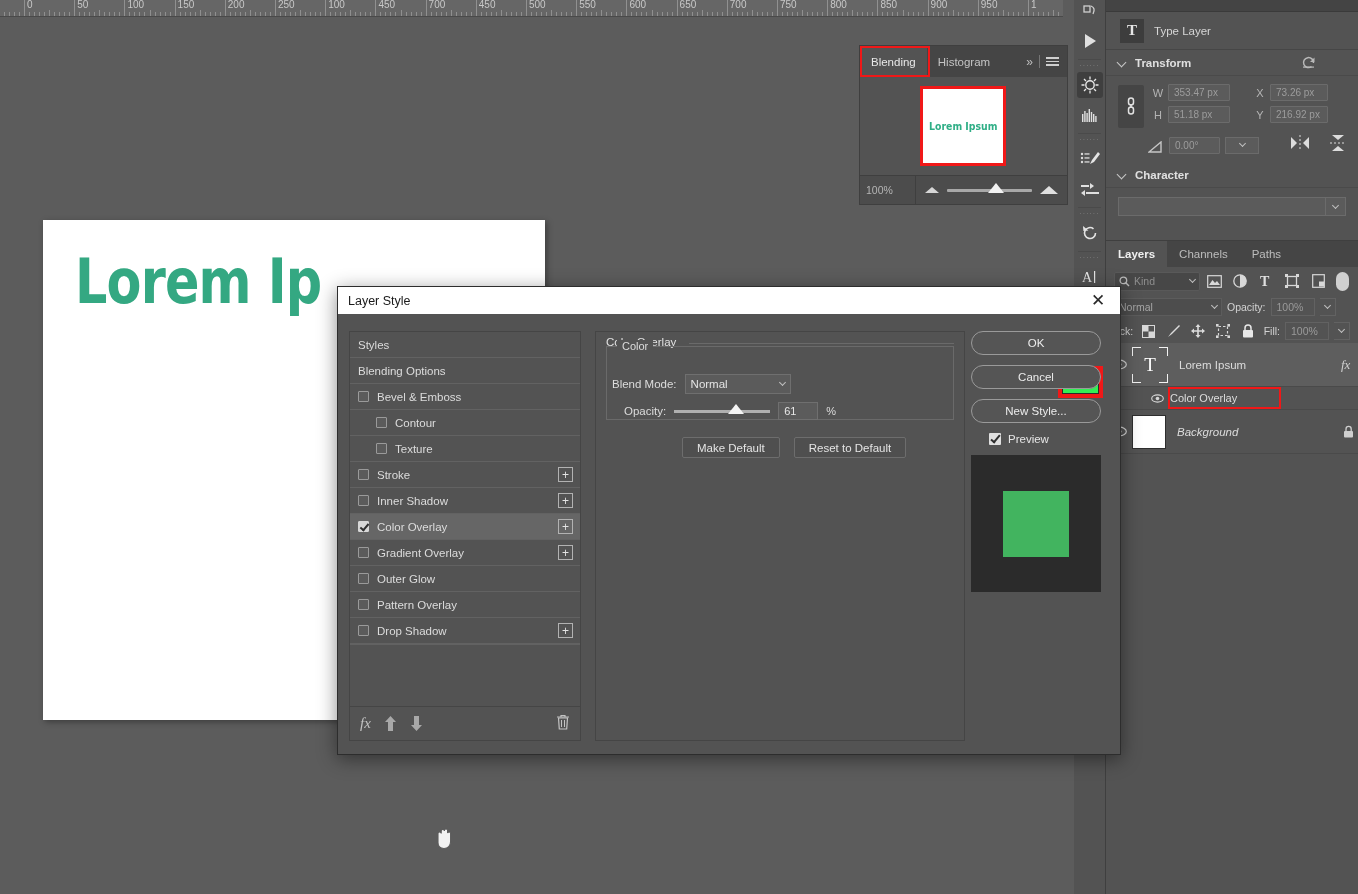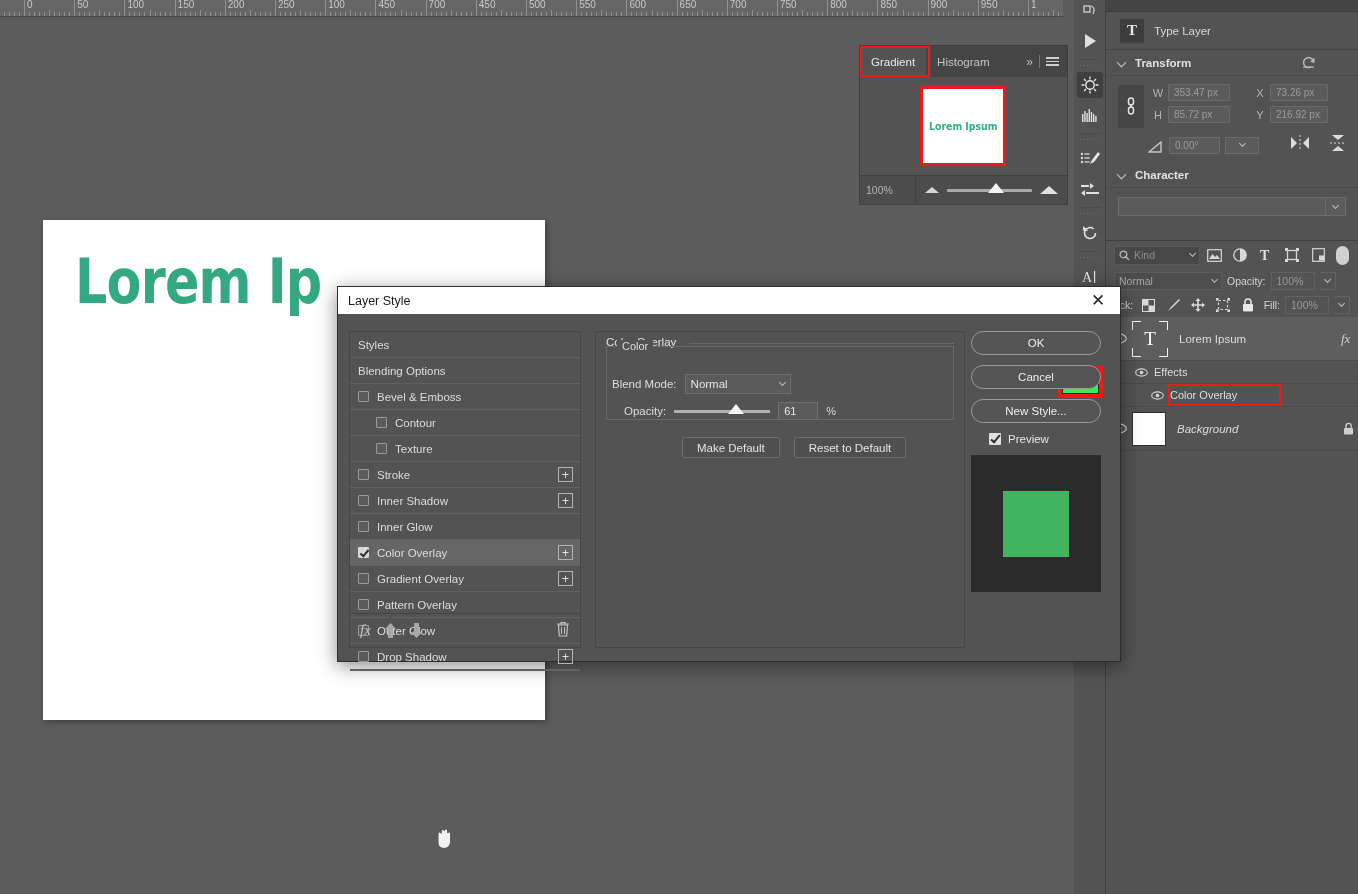--- a/index.html
+++ b/index.html
@@ -236,21 +236,21 @@
   #effects-row .eye-cell { margin-left: 22px; }
   #coloroverlay-row .eye-cell { margin-left: 38px; }
   #coloroverlay-highlight {
     position: absolute; left: 62px; top: 0px; width: 113px; height: 22px;
     border: 2.5px solid #f01818; pointer-events: none;
   }
   .bg-thumb { width: 34px; height: 34px; background: #ffffff; border: 1px solid #2e2e2e; }
 
   
   #layer-style-dialog {
-    position: absolute; left: 337px; top: 286px; width: 784px; height: 376px;
+    position: absolute; left: 337px; top: 286px; width: 784px; height: 469px;
     background: #535353; box-shadow: 0 4px 18px rgba(0,0,0,0.45);
     border: 1px solid #2d2d2d;
   }
   #ls-titlebar {
     height: 27px; background: #ffffff; display: flex; align-items: center;
     padding: 0 10px;
   }
   #ls-title { flex: 1; font-size: 12.5px; color: #1a1a1a; }
   #ls-close { width: 24px; height: 24px; display:flex; align-items:center; justify-content:center; font-size:17px; color:#2a2a2a; }
 
@@ -594,21 +594,21 @@
 <div id="workspace">
   <div id="document-canvas"></div>
   <div id="canvas-text">Lorem Ip</div>
   <svg id="hand-cursor" viewBox="0 0 24 26">
     <path d="M6 16 V8.5 a1.6 1.6 0 0 1 3.2 0 V6 a1.6 1.6 0 0 1 3.2 0 V5.5 a1.6 1.6 0 0 1 3.2 0 V8 a1.6 1.6 0 0 1 3 0 v8.5 c0 4-2.6 7-6.6 7 -4.2 0-6-2.4-6-6 z" fill="#f2f2f2" stroke="#5c5c5c" stroke-width="1.1"></path>
   </svg>
 </div>
 
 <div id="navigator-panel">
   <div id="nav-tabbar">
-    <div class="nav-tab active">Gradient</div>
+    <div class="nav-tab active">Blending</div>
     <div class="nav-tab">Histogram</div>
     <div id="nav-tab-right">
       <span class="chev-double">»</span>
       <span class="vsep"></span>
       <span class="hamburger">
           <i></i>
           <i></i>
           <i></i>
         </span>
     </div>
@@ -746,21 +746,21 @@
       <div class="tf-grid">
         <div class="tf-line">
           <span class="tf-lab">W</span>
           <span class="tf-input wide">353.47 px</span>
           <span class="tf-spacer"></span>
           <span class="tf-lab">X</span>
           <span class="tf-input">73.26 px</span>
         </div>
         <div class="tf-line">
           <span class="tf-lab">H</span>
-          <span class="tf-input wide">85.72 px</span>
+          <span class="tf-input wide">51.18 px</span>
           <span class="tf-spacer"></span>
           <span class="tf-lab">Y</span>
           <span class="tf-input">216.92 px</span>
         </div>
       </div>
     </div>
     <div id="angle-row">
       <span id="angle-icon">
         <svg width="16" height="12" viewBox="0 0 16 12">
             <path d="M1 11 L13 11 L13 1 Z" fill="none" stroke="#c6c6c6" stroke-width="1.4"></path>
@@ -796,20 +796,25 @@
   <div id="character-body">
     <div id="char-font-field">
       <span id="char-font-input"></span>
       <span id="char-font-arrow">
           <i class="mini-chev"></i>
         </span>
     </div>
   </div>
 
   <div id="layers-panel">
+    <div id="layers-tabbar">
+      <div class="lay-tab active">Layers</div>
+      <div class="lay-tab">Channels</div>
+      <div class="lay-tab">Paths</div>
+    </div>
 
     <div id="filter-row">
       <div id="kind-field">
         <svg width="11" height="11" viewBox="0 0 11 11">
             <circle cx="4.4" cy="4.4" r="3.3" fill="none" stroke="#b8b8b8" stroke-width="1.3"></circle>
             <path d="M7 7 L10 10" stroke="#b8b8b8" stroke-width="1.4"></path>
           </svg>
         <span id="kind-label">Kind</span>
         <i class="mini-chev"></i>
       </div>
@@ -919,29 +924,20 @@
         T
       </span>
       <span class="layer-name">Lorem Ipsum</span>
       <span class="layer-right-icon">
         <svg width="14" height="15" viewBox="0 0 14 15">
             <text x="0" y="12" font-family="Liberation Serif, serif" font-style="italic" font-size="13" fill="#cfcfcf">fx</text>
           </svg>
       </span>
     </div>
 
-    <div class="sub-row" id="effects-row">
-      <span class="eye-cell">
-        <svg width="13" height="9" viewBox="0 0 13 9">
-            <ellipse cx="6.5" cy="4.5" rx="5.8" ry="3.6" fill="none" stroke="#d6d6d6" stroke-width="1.1"></ellipse>
-            <circle cx="6.5" cy="4.5" r="1.8" fill="#d6d6d6"></circle>
-          </svg>
-      </span>
-      <span class="sub-label">Effects</span>
-    </div>
 
     <div class="sub-row" id="coloroverlay-row">
       <span class="eye-cell">
         <svg width="13" height="9" viewBox="0 0 13 9">
             <ellipse cx="6.5" cy="4.5" rx="5.8" ry="3.6" fill="none" stroke="#d6d6d6" stroke-width="1.1"></ellipse>
             <circle cx="6.5" cy="4.5" r="1.8" fill="#d6d6d6"></circle>
           </svg>
       </span>
       <span class="sub-label">Color Overlay</span>
       <span id="coloroverlay-highlight"></span>
@@ -997,41 +993,37 @@
         <div class="style-item">
           <span class="chk"></span>
           <span>Stroke</span>
           <span class="plus-btn">+</span>
         </div>
         <div class="style-item">
           <span class="chk"></span>
           <span>Inner Shadow</span>
           <span class="plus-btn">+</span>
         </div>
-        <div class="style-item">
-          <span class="chk"></span>
-          <span>Inner Glow</span>
-        </div>
         <div class="style-item selected">
           <span class="chk checked"></span>
           <span>Color Overlay</span>
           <span class="plus-btn">+</span>
         </div>
         <div class="style-item">
           <span class="chk"></span>
           <span>Gradient Overlay</span>
           <span class="plus-btn">+</span>
         </div>
         <div class="style-item">
           <span class="chk"></span>
-          <span>Pattern Overlay</span>
+          <span>Outer Glow</span>
         </div>
         <div class="style-item">
           <span class="chk"></span>
-          <span>Outer Glow</span>
+          <span>Pattern Overlay</span>
         </div>
         <div class="style-item">
           <span class="chk"></span>
           <span>Drop Shadow</span>
           <span class="plus-btn">+</span>
         </div>
       </div>
       <div id="styles-footer">
         <span id="fx-btn">fx</span>
         <span class="arrow-up">

